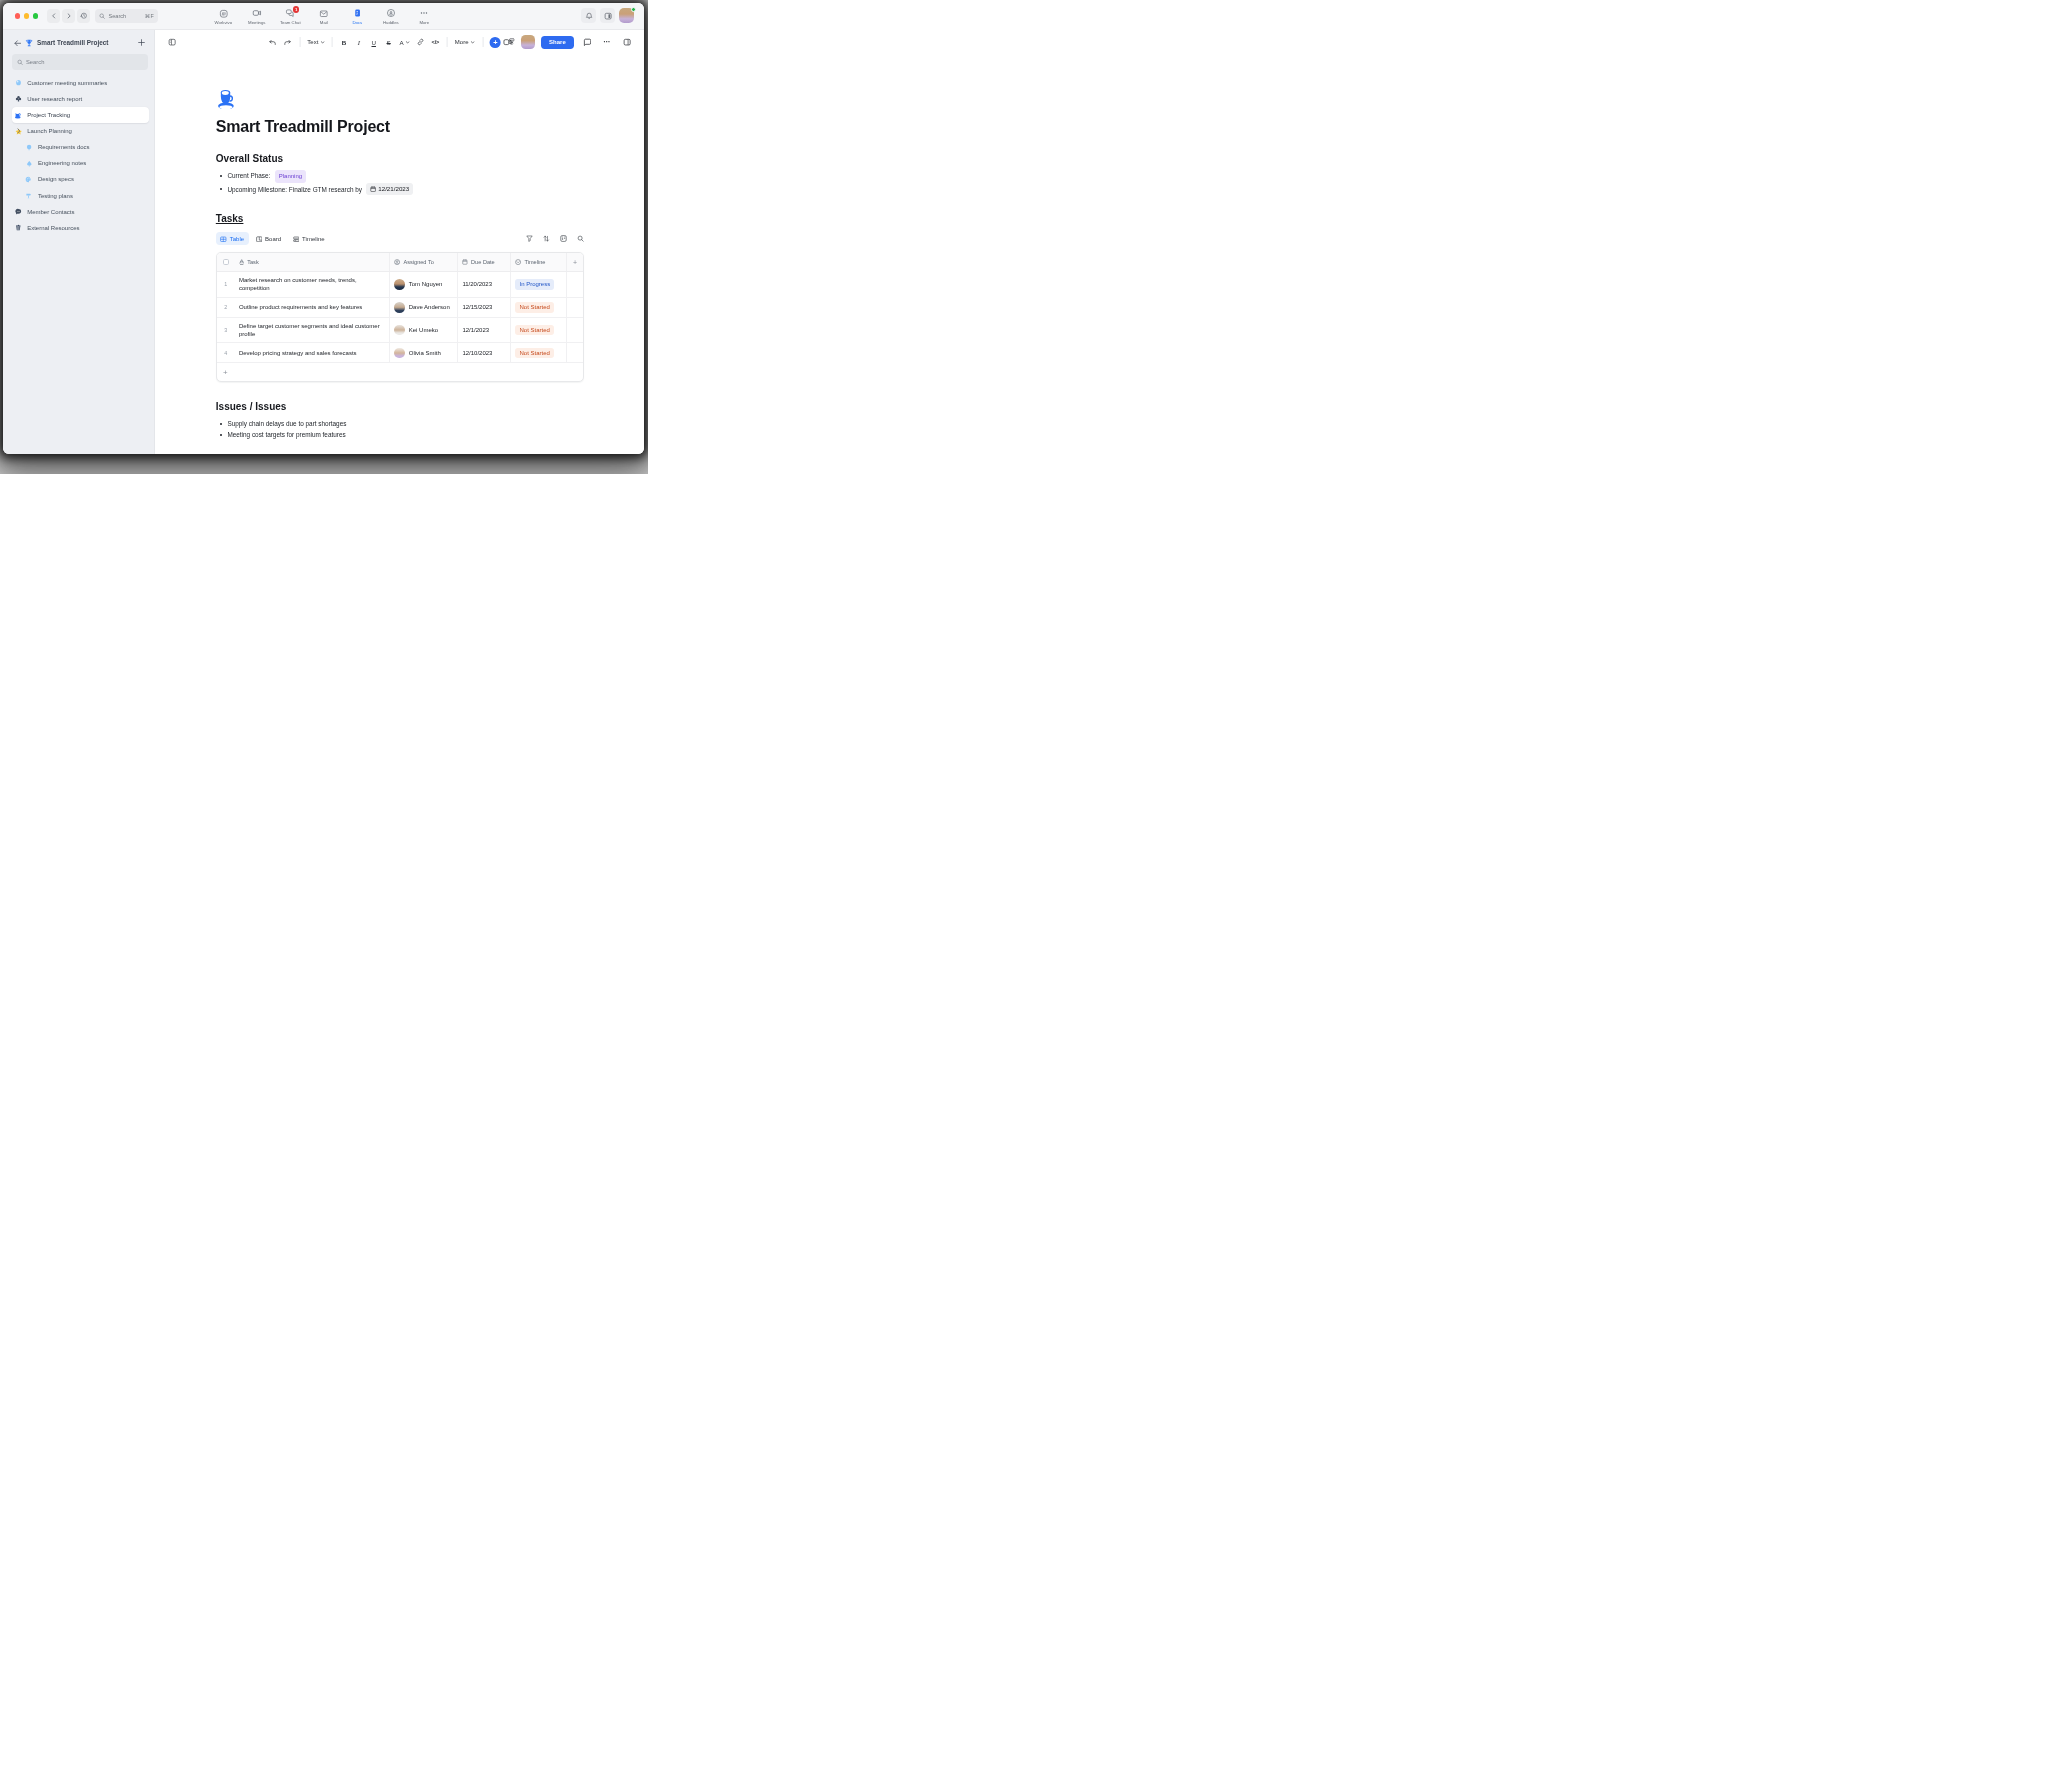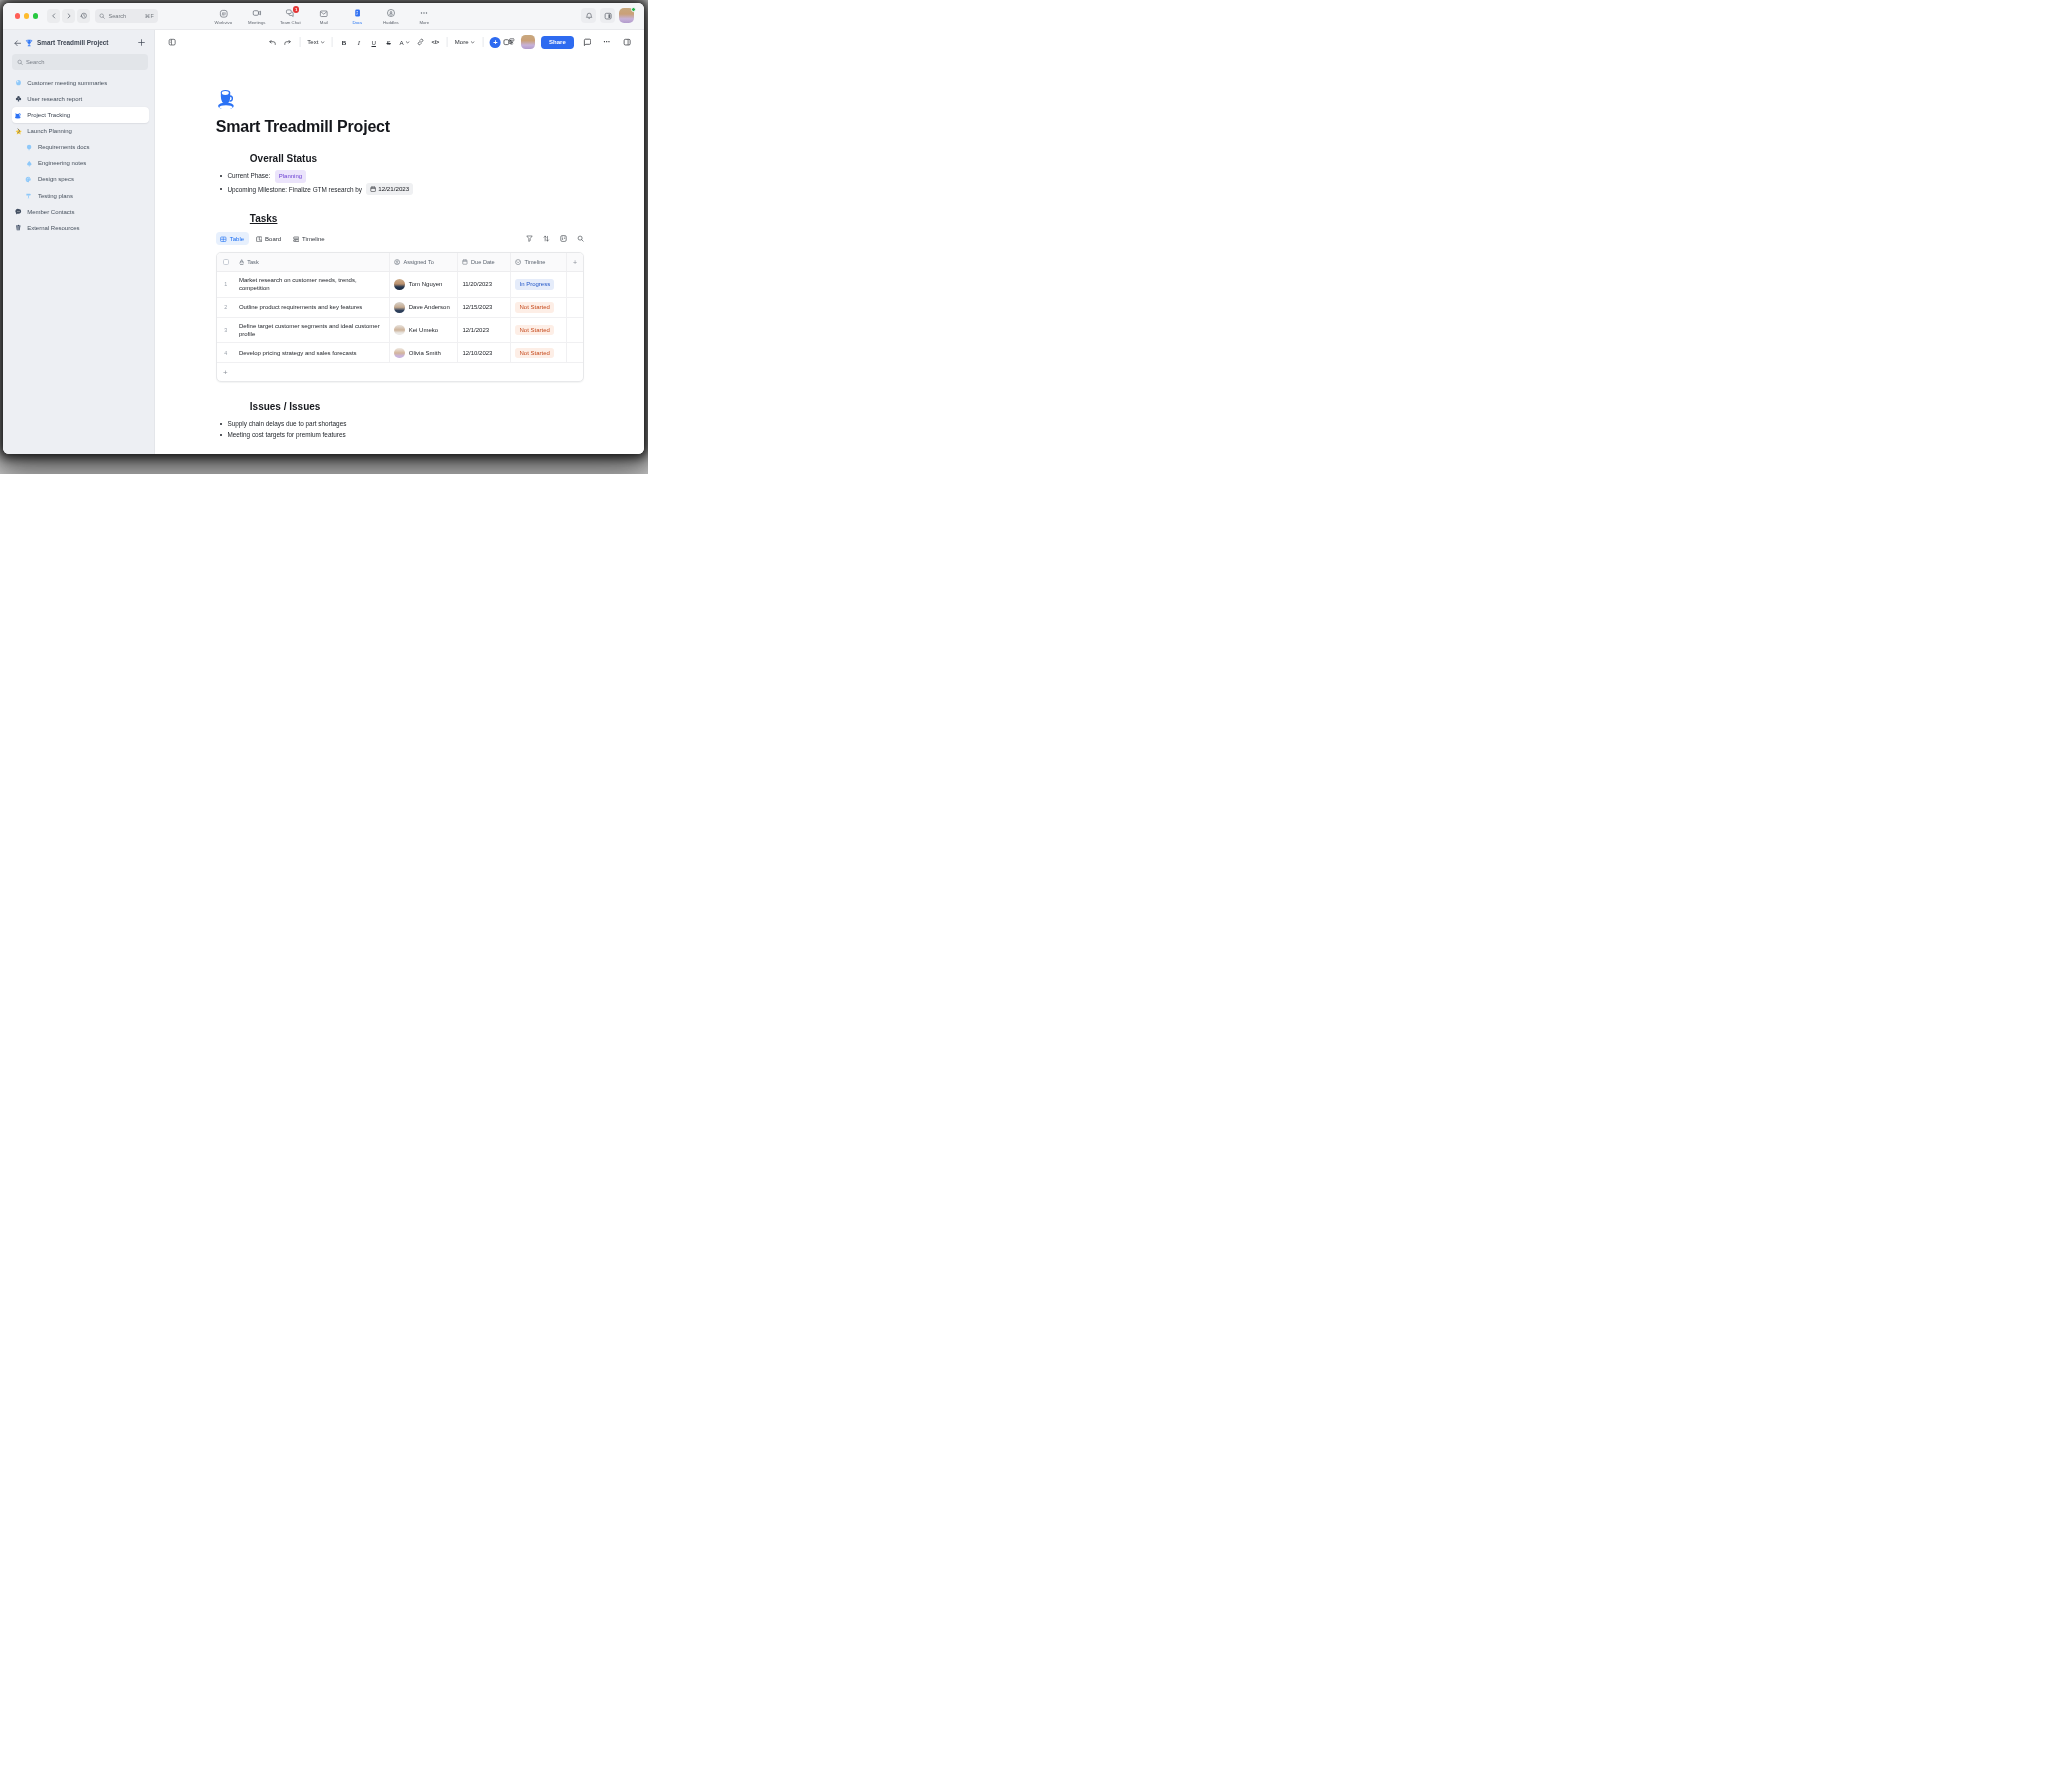--- a/index.html
+++ b/index.html
@@ -72,21 +72,21 @@
   .mini-avatar { width:14px; height:14px; border-radius:4.5px;
     background:linear-gradient(180deg,#c8a87e 0%,#caa078 40%,#c7b2d8 72%,#b29bcd 100%); }
   .sharebtn { background:#2e6bf0; color:#fff; font-size:6px; font-weight:600; border:none; border-radius:3.7px;
     padding:3.7px 7.9px; font-family:inherit; }
 
   
   .docscroll { flex:1; overflow:hidden; }
   .doccol { width:368px; margin:0 auto; padding-top:34px; }
   .docicon { margin-bottom:9px; }
   h1.doctitle { font-size:16px; font-weight:800; color:#15171c; letter-spacing:-0.2px; margin-bottom:16.5px; }
-  h2.sect { font-size:10px; font-weight:800; color:#17191e;margin-left:34px; }
+  h2.sect { font-size:10px; font-weight:800; color:#17191e; }
   .blist { margin:5.8px 0 0 0; list-style:none; }
   .blist li { position:relative; padding-left:11.6px; font-size:6.4px; color:#1d2127; line-height:11.6px; }
   .blist li::before { content:""; position:absolute; left:4.1px; top:5px; width:2.1px; height:2.1px; border-radius:50%; background:#1d2127; }
   .badge-planning { display:inline-block; background:#ebe4fb; color:#6b3fd3; border-radius:2.9px; padding:0.4px 4.1px; margin-left:2.5px; font-size:6px; }
   .datechip { display:inline-flex; align-items:center; gap:2.5px; background:#eff0f2; border-radius:2.9px; padding:0.4px 4.1px 0.4px 3.3px; margin-left:2.5px; font-size:6.2px; color:#15171c; font-weight:500; }
 
   .tasks-head { margin-top:17.4px;text-decoration:underline; }
   .viewbar { display:flex; align-items:center; margin-top:8.3px; }
   .viewtab { display:flex; align-items:center; gap:2.9px; font-size:6px; color:#33373e; padding:3.3px 4.5px; border-radius:3.7px; margin-right:2.5px; font-weight:500;}
   .viewtab.active { background:#e7f0fd; color:#1b6ef3; }

